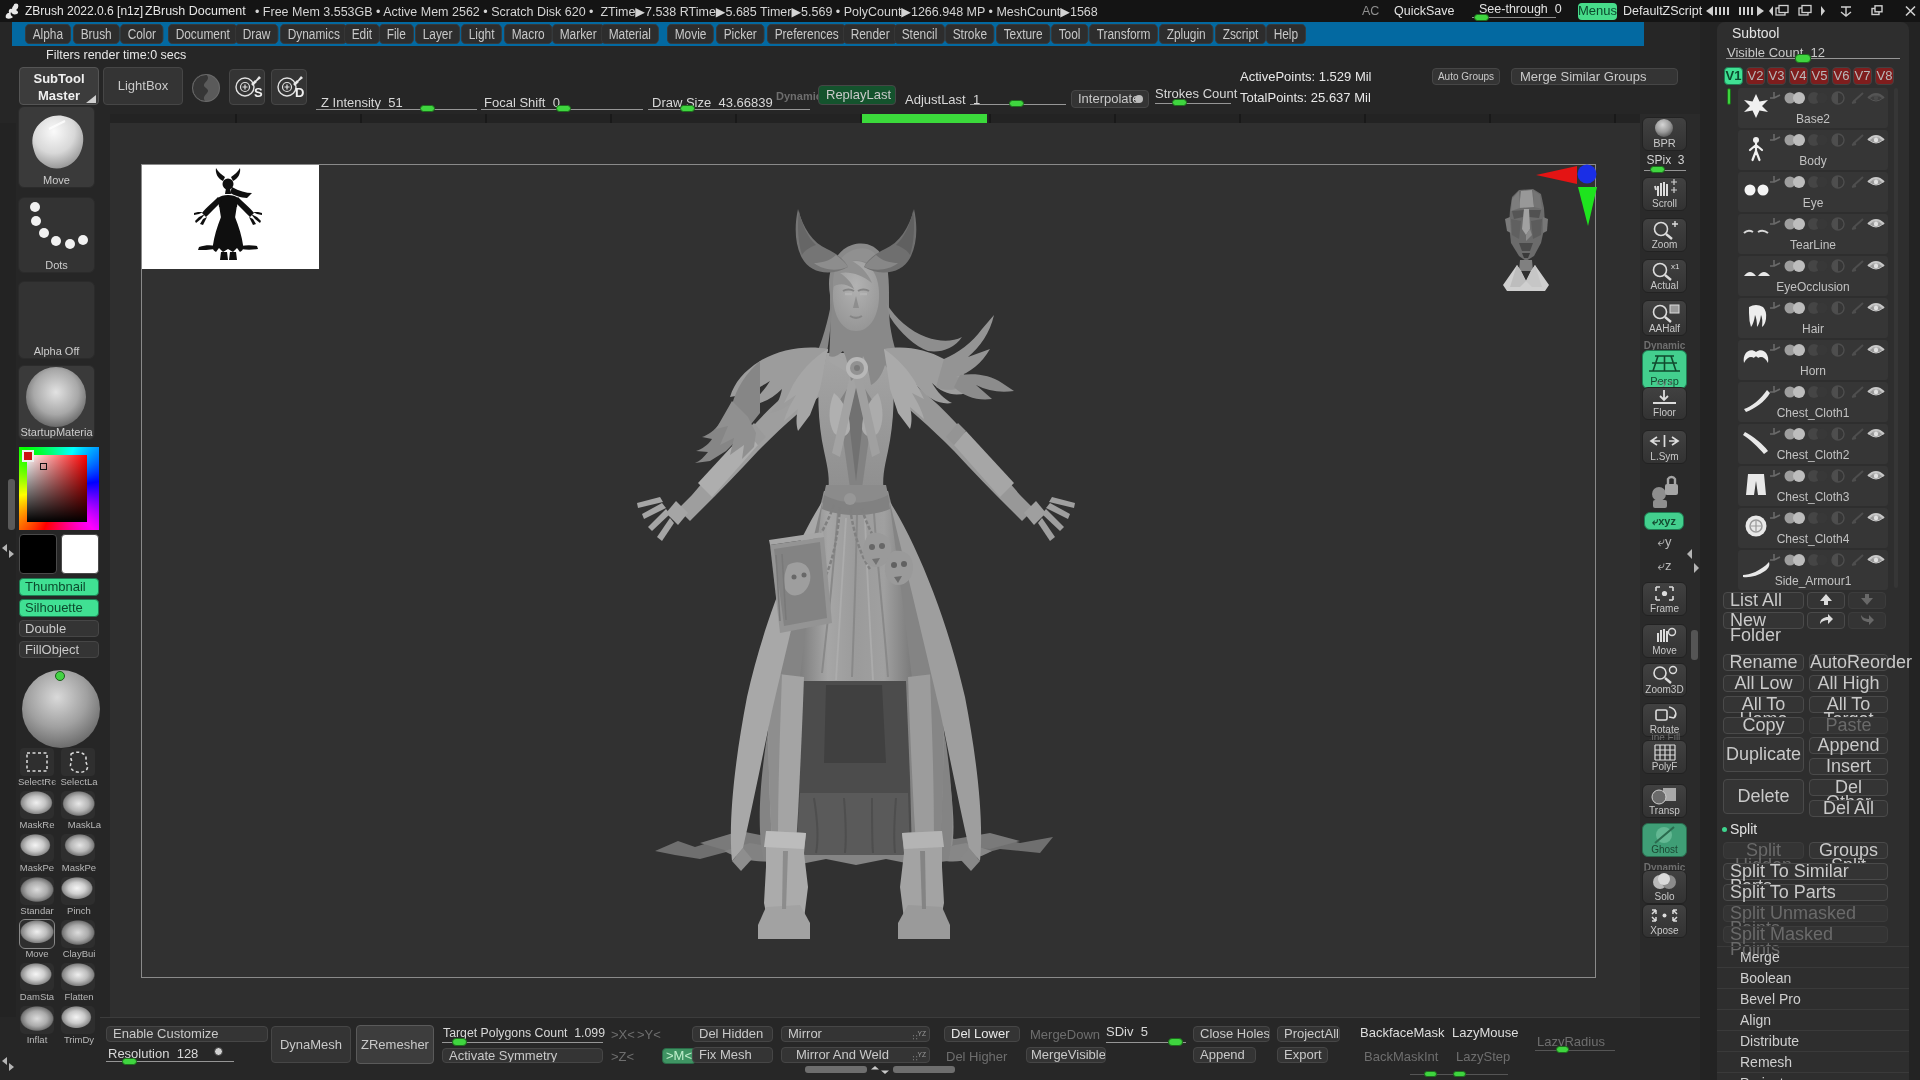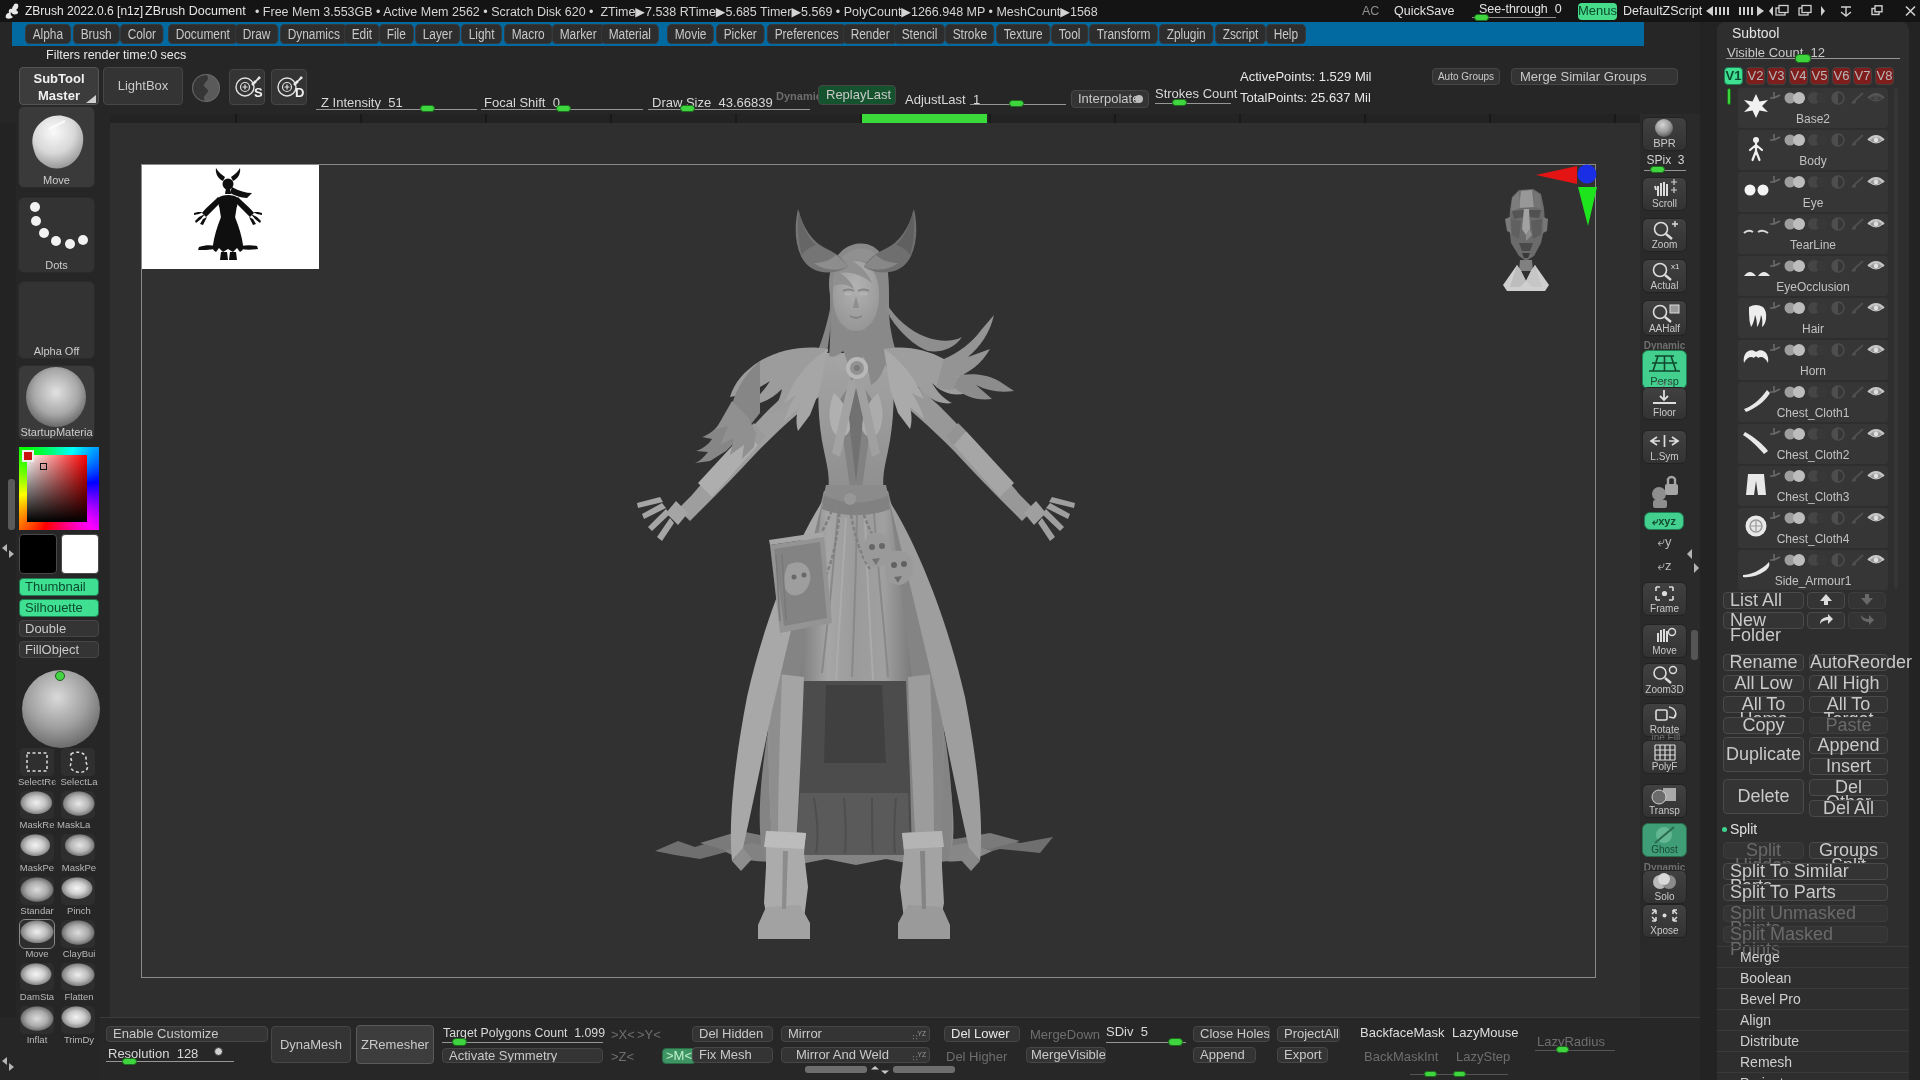--- a/index.html
+++ b/index.html
@@ -272,21 +272,21 @@
           <rect x="7" y="5" width="20" height="18" fill="none" stroke="#dddddd" stroke-width="1.5" stroke-dasharray="3 2.5"></rect>
         </svg></div>
     <div class="abs" style="left:61px;top:642px;width:34px;height:28px;background:#2f2f2f;border-radius:4px"><svg width="34" height="28" viewBox="0 0 34 28">
           <path d="M10 6 C16 2 26 5 25 11 C24 16 28 17 26 21 C23 26 12 25 10 20 C8 16 12 14 10 11 Z" fill="none" stroke="#dddddd" stroke-width="1.5" stroke-dasharray="3 2.5"></path>
         </svg></div>
     <span class="abs" style="left:15px;top:670px;width:44px;text-align:center;font-size:9.5px;color:#b8b8b8;overflow:hidden;white-space:nowrap">SelectRє</span>
     <span class="abs" style="left:57px;top:670px;width:44px;text-align:center;font-size:9.5px;color:#b8b8b8">SelectLa</span>
     <div class="abs icn" style="left:20px;top:685px"></div>
       <div class="abs icn2" style="left:61px;top:685px"></div>
     <span class="abs" style="left:15px;top:713px;width:44px;text-align:center;font-size:9.5px;color:#b8b8b8">MaskRe</span>
-    <span class="abs" style="left:57px;top:713px;width:44px;text-align:left;font-size:9.5px;color:#b8b8b8">MaskLa</span>
+    <span class="abs" style="left:57px;top:713px;width:44px;text-align:right;font-size:9.5px;color:#b8b8b8">MaskLa</span>
     <div class="abs icn3" style="left:20px;top:728px"></div>
       <div class="abs icn4" style="left:61px;top:728px"></div>
     <span class="abs" style="left:15px;top:756px;width:44px;text-align:center;font-size:9.5px;color:#b8b8b8">MaskPe</span>
     <span class="abs" style="left:57px;top:756px;width:44px;text-align:center;font-size:9.5px;color:#b8b8b8">MaskPe</span>
     <div class="abs icn5" style="left:20px;top:771px"></div>
       <div class="abs icn6" style="left:61px;top:771px"></div>
     <span class="abs" style="left:15px;top:799px;width:44px;text-align:center;font-size:9.5px;color:#b8b8b8">Standar</span>
     <span class="abs" style="left:57px;top:799px;width:44px;text-align:center;font-size:9.5px;color:#b8b8b8">Pinch</span>
     <div class="abs icn7" style="left:20px;top:814px;outline:1px solid #888"></div>
       <div class="abs icn5" style="left:61px;top:814px"></div>

